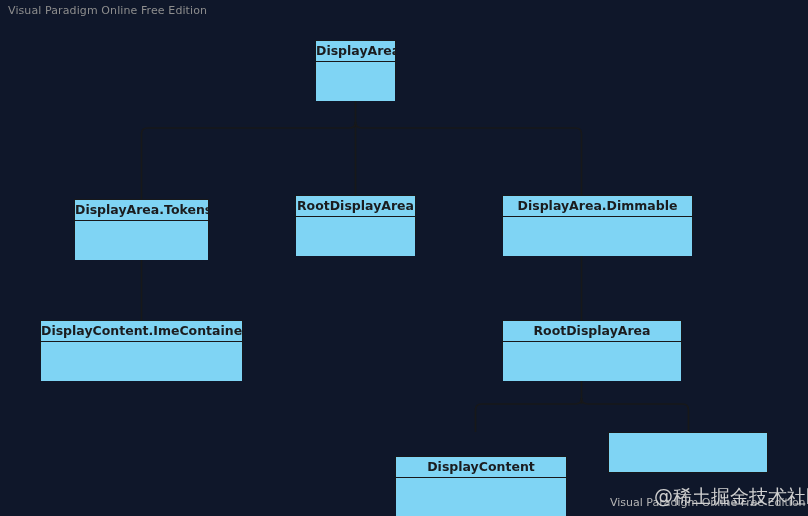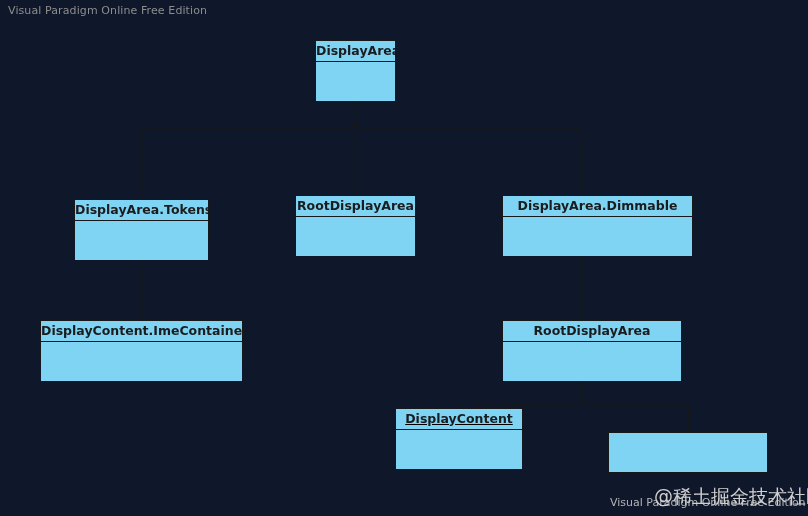--- a/index.html
+++ b/index.html
@@ -136,21 +136,21 @@
   <div class="uml-class" style="left:40px; top:320px; width:203px; height:41px;">
     <div class="uml-name">DisplayContent.ImeContainer</div>
     <div class="uml-body"></div>
   </div>
 
   <div class="uml-class" style="left:502px; top:320px; width:180px; height:41px;">
     <div class="uml-name">RootDisplayArea</div>
     <div class="uml-body"></div>
   </div>
 
-  <div class="uml-class" style="left:395px; top:408px; width:128px; height:41px;text-decoration:underline;">
+  <div class="uml-class" style="left:395px; top:456px; width:172px; height:41px;">
     <div class="uml-name">DisplayContent</div>
     <div class="uml-body"></div>
   </div>
 
   <div class="uml-class" style="left:608px; top:432px; width:160px; height:41px;">
     <div class="uml-body"></div>
   </div>
 
   <div class="wm-bottom">Visual Paradigm Online Free Edition</div>
   <div class="wm-cjk">@稀土掘金技术社区</div>

